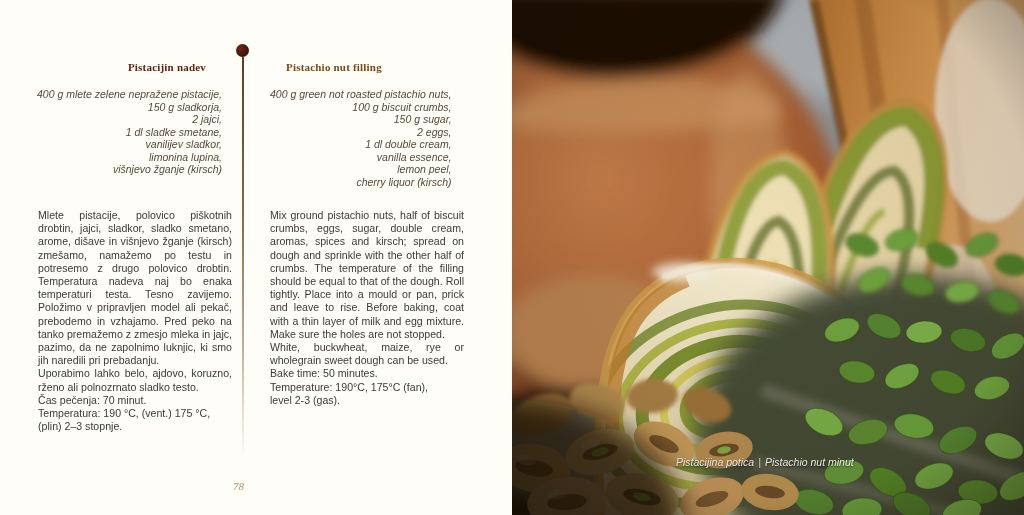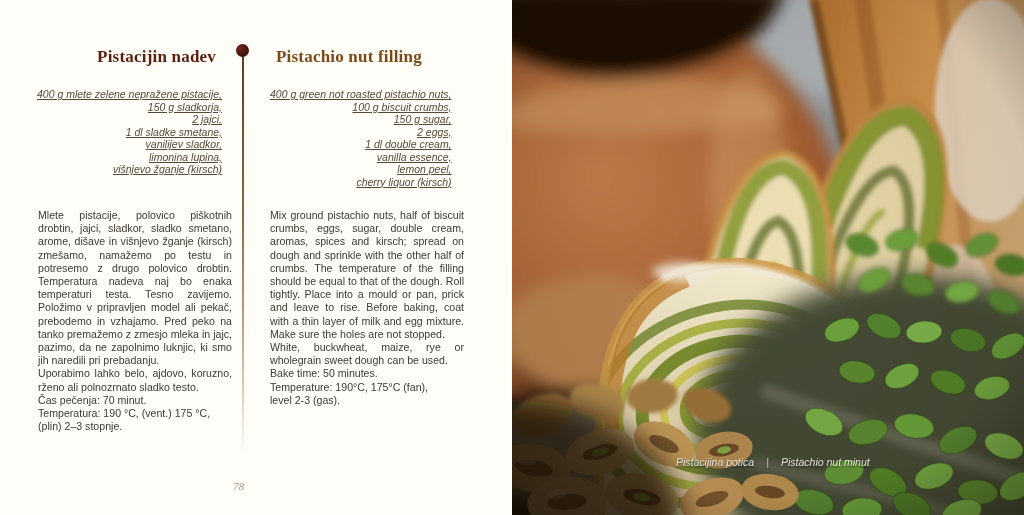--- a/index.html
+++ b/index.html
@@ -3,29 +3,29 @@
 <meta charset="utf-8">
 <style>
   html,body{margin:0;padding:0;background:#222;}
   .spread{
     position:relative;width:1024px;height:515px;overflow:hidden;
     background:#fdfcf6;font-family:"Liberation Sans",sans-serif;
   }
   
   .page-left{position:absolute;left:0;top:0;width:512px;height:515px;background:#fefdf8;}
   .col-title{
-    position:absolute;top:41px;margin:6px;
-    font-family:"Liberation Serif",serif;font-weight:bold;font-size:17px;line-height:20px;
+    position:absolute;top:41px;margin:16px;
+    font-family:"Liberation Serif",serif;font-weight:bold;font-size:11px;line-height:20px;
     letter-spacing:.2px;white-space:nowrap;
   }
   .title-sl{right:290px;color:#5a1e0e;}
   .title-en{left:270px;color:#7c4a17;}
   .ingredients{
     position:absolute;top:88px;font-style:italic;font-size:10.5px;line-height:12.5px;
-    color:#554a3a;white-space:nowrap;text-decoration:underline;
+    color:#554a3a;white-space:nowrap;
   }
   .ing-sl{right:290px;text-align:right;}
   .ing-en{left:270px;text-align:right;}
   .body-text{
     position:absolute;top:209px;width:194px;font-size:10.6px;line-height:13.2px;
     color:#3e3a33;text-align:justify;
   }
   .body-sl{left:38px;}
   .body-en{left:270px;}
   .body-text p{margin:0;}
@@ -38,21 +38,21 @@
     background:radial-gradient(circle at 35% 32%,#6e2716,#381009 75%);
   }
   .page-number{
     position:absolute;left:233px;top:480px;
     font-family:"Liberation Serif",serif;font-style:italic;font-size:11px;color:#a6937e;
   }
   
   .photo{position:absolute;left:512px;top:0;width:512px;height:515px;}
   .photo svg{display:block;}
   .caption{
-    position:absolute;left:676px;top:456px;display:flex;gap:12px;align-items:baseline;
+    position:absolute;left:676px;top:456px;display:flex;gap:4px;align-items:baseline;
     font-style:italic;font-size:10.5px;color:#edeae1;text-shadow:0 1px 2px rgba(0,0,0,.65);
     white-space:nowrap;
   }
   .caption .sep{color:#d8d4c8;}
 </style>
 </head>
 <body>
 
 <div class="spread">
 

